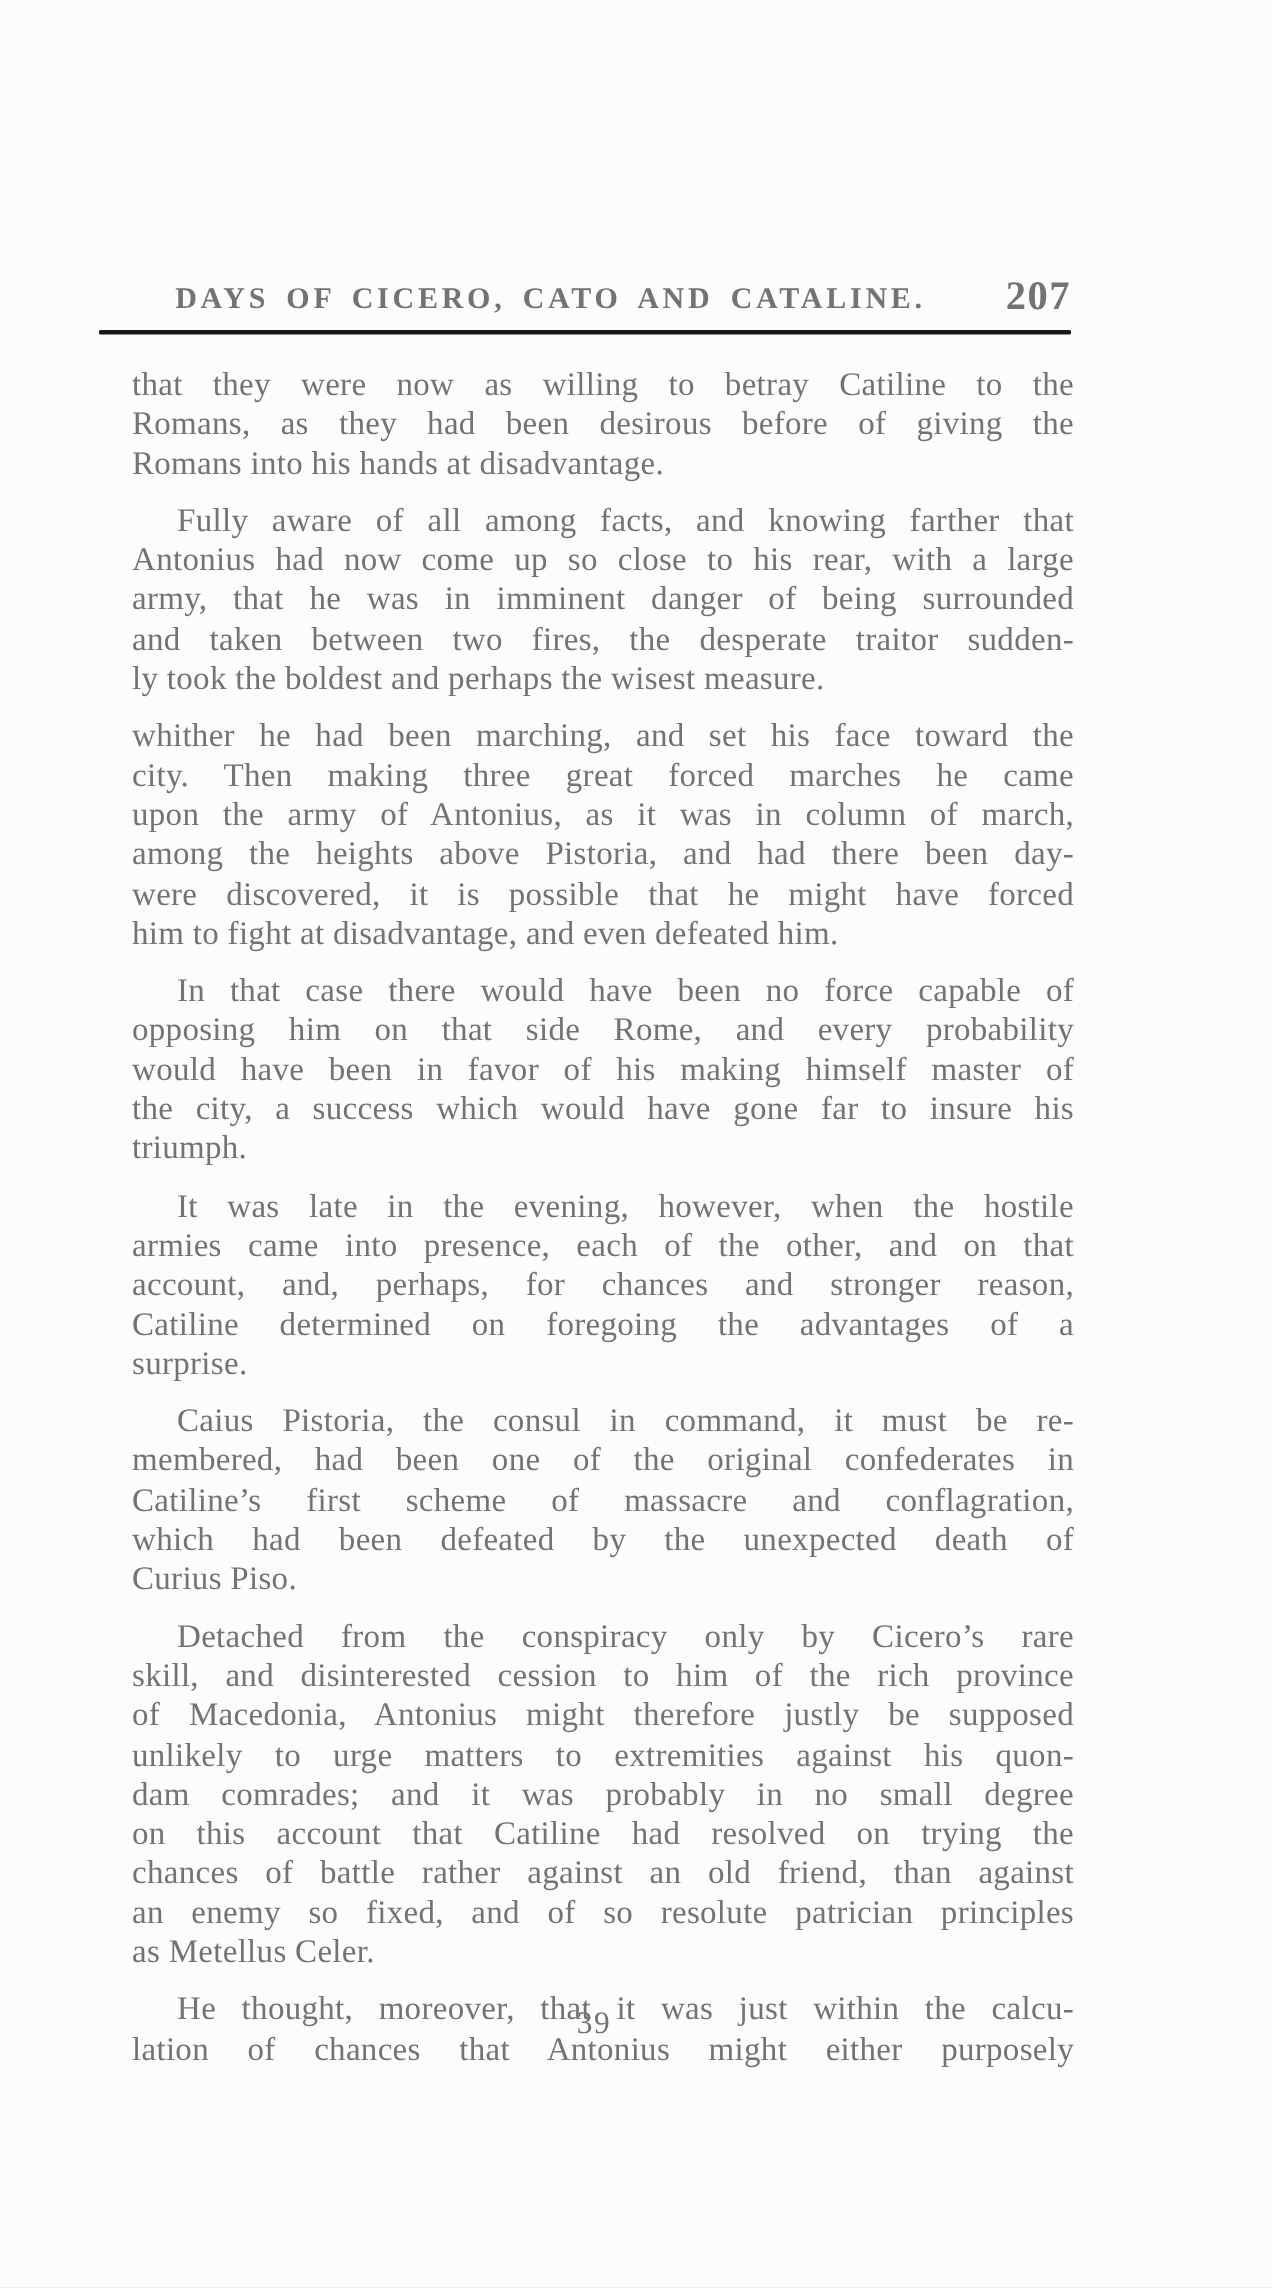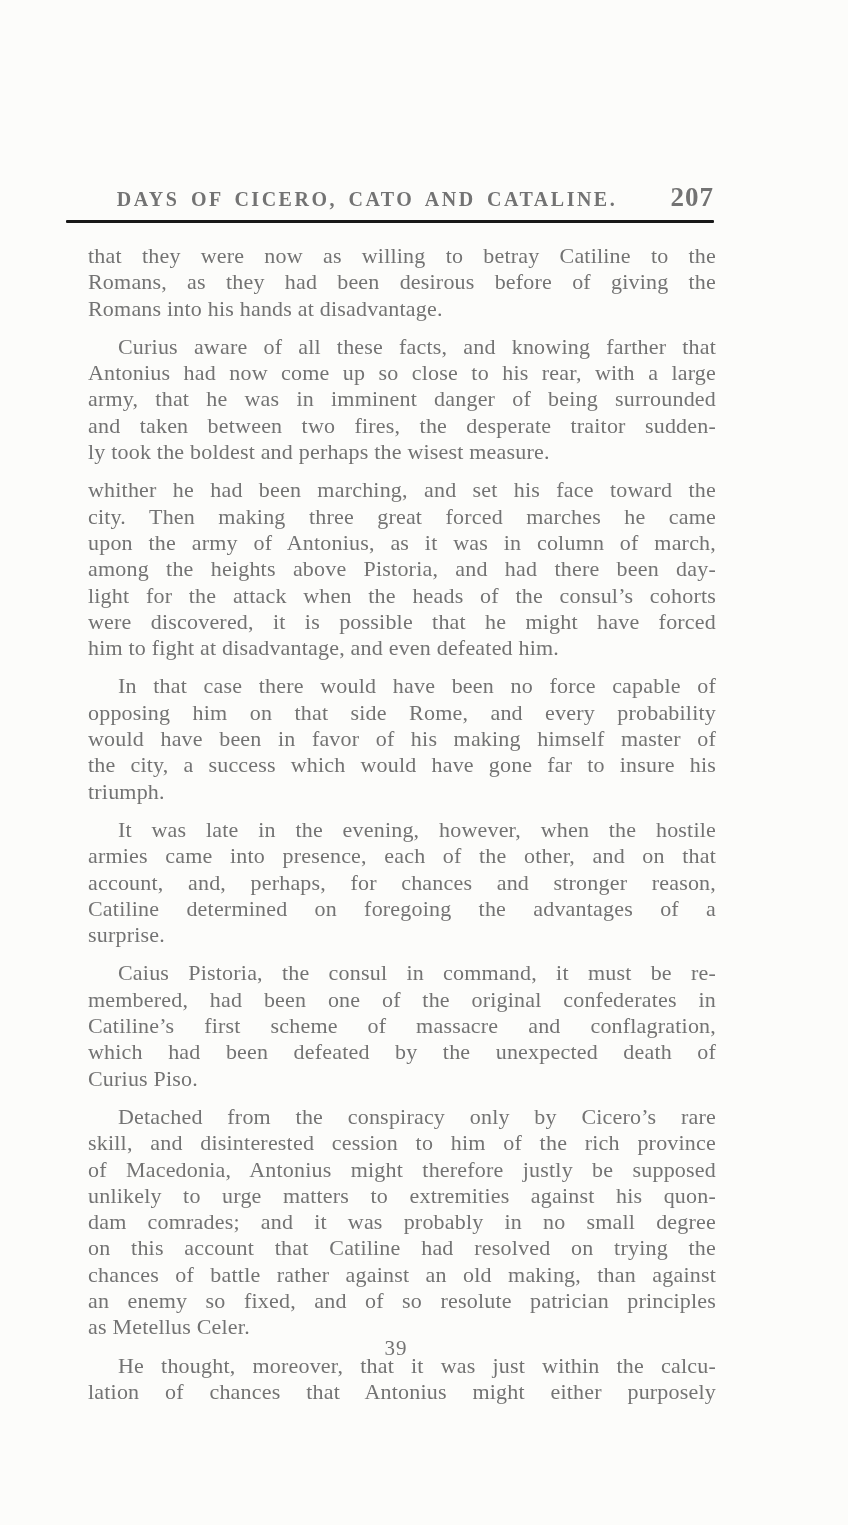--- a/index.html
+++ b/index.html
@@ -95,32 +95,31 @@
 
   <div class="head-rule"></div>
 
   <div class="text-block">
       <div class="para">
         <div class="line">that they were now as willing to betray Catiline to the</div>
         <div class="line">Romans, as they had been desirous before of giving the</div>
         <div class="line last">Romans into his hands at disadvantage.</div>
       </div>
       <div class="para">
-        <div class="line indent">Curius aware of all these facts, and knowing farther that</div>
+        <div class="line indent">Fully aware of all among facts, and knowing farther that</div>
         <div class="line">Antonius had now come up so close to his rear, with a large</div>
         <div class="line">army, that he was in imminent danger of being surrounded</div>
         <div class="line">and taken between two fires, the desperate traitor sudden-</div>
         <div class="line last">ly took the boldest and perhaps the wisest measure.</div>
       </div>
       <div class="para">
         <div class="line">whither he had been marching, and set his face toward the</div>
         <div class="line">city.  Then making three great forced marches he came</div>
         <div class="line">upon the army of Antonius, as it was in column of march,</div>
         <div class="line">among the heights above Pistoria, and had there been day-</div>
-        <div class="line">light for the attack when the heads of the consul’s cohorts</div>
         <div class="line">were discovered, it is possible that he might have forced</div>
         <div class="line last">him to fight at disadvantage, and even defeated him.</div>
       </div>
       <div class="para">
         <div class="line indent">In that case there would have been no force capable of</div>
         <div class="line">opposing him on that side Rome, and every probability</div>
         <div class="line">would have been in favor of his making himself master of</div>
         <div class="line">the city, a success which would have gone far to insure his</div>
         <div class="line last">triumph.</div>
       </div>
@@ -138,21 +137,21 @@
         <div class="line">which had been defeated by the unexpected death of</div>
         <div class="line last">Curius Piso.</div>
       </div>
       <div class="para">
         <div class="line indent">Detached from the conspiracy only by Cicero’s rare</div>
         <div class="line">skill, and disinterested cession to him of the rich province</div>
         <div class="line">of Macedonia, Antonius might therefore justly be supposed</div>
         <div class="line">unlikely to urge matters to extremities against his quon-</div>
         <div class="line">dam comrades; and it was probably in no small degree</div>
         <div class="line">on this account that Catiline had resolved on trying the</div>
-        <div class="line">chances of battle rather against an old making, than against</div>
+        <div class="line">chances of battle rather against an old friend, than against</div>
         <div class="line">an enemy so fixed, and of so resolute patrician principles</div>
         <div class="line last">as Metellus Celer.</div>
       </div>
       <div class="para">
         <div class="line indent">He thought, moreover, that it was just within the calcu-</div>
         <div class="line">lation of chances that Antonius might either purposely</div>
       </div>
     </div>
 
   <div class="signature">39</div>

